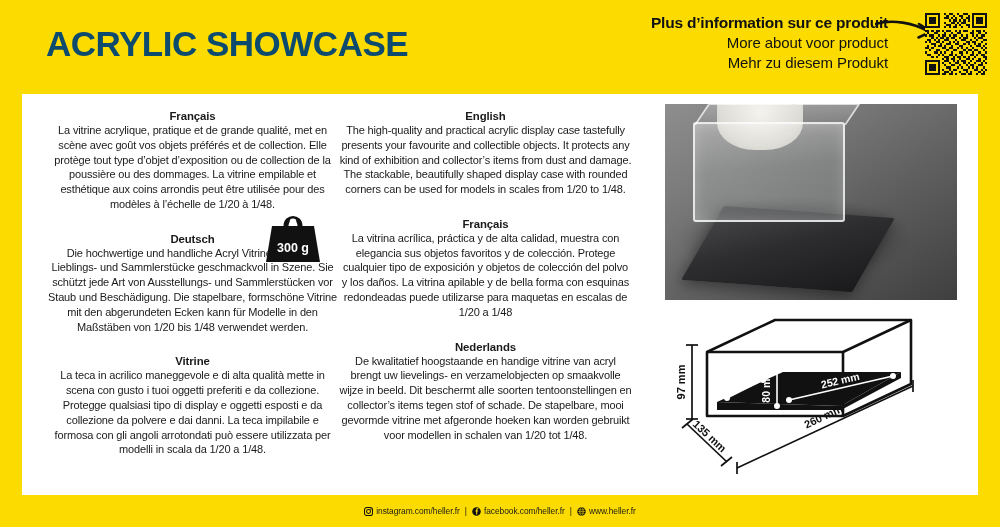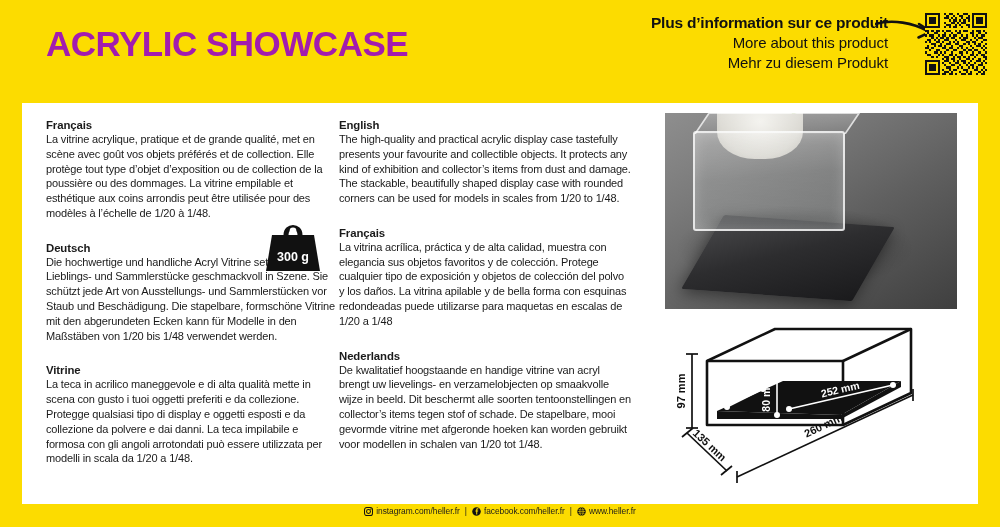--- a/index.html
+++ b/index.html
@@ -10,39 +10,40 @@
     position:relative;
     overflow:hidden;
   }
 
   
   #header { position:absolute; left:0; top:0; width:1000px; height:90px; }
 
   #page-title {
     position:absolute; left:46px; top:24px;
     font-size:35px; font-weight:bold; letter-spacing:-0.5px;
-    color:#a21caf; white-space:nowrap;
+    color:#0c4a6e; white-space:nowrap;
   }
 
   #qr-callout {
     position:absolute; right:112px; top:13px;
     text-align:right; color:#111; line-height:1.32;
   }
   #qr-callout .l1 { font-size:15.5px; font-weight:bold; letter-spacing:-0.2px; }
   #qr-callout .l2, #qr-callout .l3 { font-size:15px; font-weight:400; letter-spacing:-0.1px; }
 
   #callout-arrow { position:absolute; right:63px; top:17px; width:62px; height:30px; }
 
   #qr-code { position:absolute; right:13px; top:13px; width:62px; height:62px; }
 
   
   #content-panel {
-    position:absolute; left:22px; top:103px;
+    position:absolute; left:22px; top:94px;
     width:956px; height:401px;
     background:#fff;
+    text-align:center;
   }
 
   
   .lang-col { position:absolute; top:16px; width:293px; }
   #col-left  { left:24px; }
   #col-right { left:317px; }
 
   .lang-block { margin-bottom:21px; }
   .lang-block:last-child { margin-bottom:0; }
   .lang-heading {
@@ -118,21 +119,21 @@
 </style>
 </head>
 <body>
 
 <div id="header">
 
   <div id="page-title">ACRYLIC SHOWCASE</div>
 
   <div id="qr-callout">
     <div class="l1">Plus d’information sur ce produit</div>
-    <div class="l2">More about this product</div>
+    <div class="l2">More about voor product</div>
     <div class="l3">Mehr zu diesem Produkt</div>
   </div>
 
   <svg id="callout-arrow" viewBox="0 0 62 30">
     <path d="M0 7 C18 2, 38 6, 53 14" stroke="#111" stroke-width="2.6" fill="none" stroke-linecap="round"></path>
     <path d="M44 7 L56 14.6 L43.5 20.5" stroke="#111" stroke-width="2.6" fill="none" stroke-linecap="round" stroke-linejoin="round"></path>
   </svg>
 
   <svg id="qr-code" viewBox="0 0 29 29" shape-rendering="crispEdges">
     <rect width="29" height="29" fill="#FCDC00"></rect>

